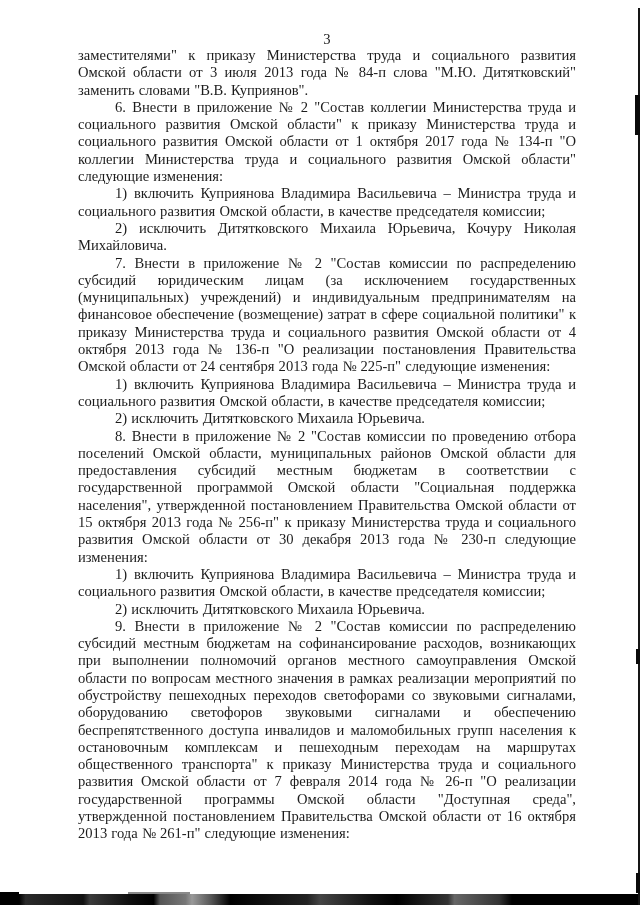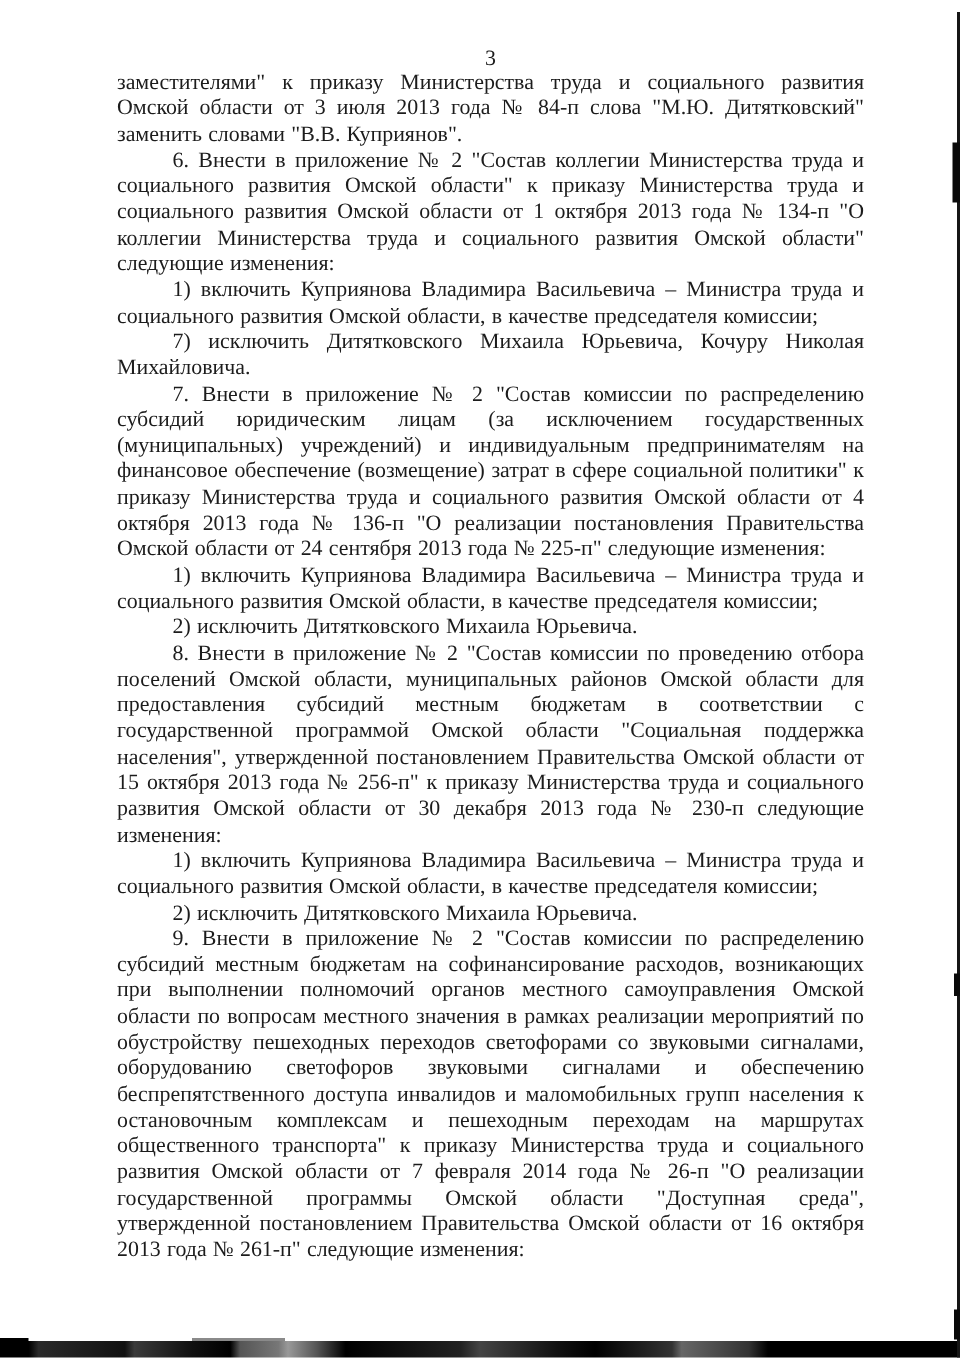--- a/index.html
+++ b/index.html
@@ -113,23 +113,23 @@
 </style>
 </head>
 <body>
 
 <div class="scan-page">
 
   <div class="page-number">3</div>
 
   <div class="doc-body">
     <p class="continuation">заместителями" к приказу Министерства труда и социального развития Омской области от 3 июля 2013 года № 84-п слова "М.Ю. Дитятковский" заменить словами "В.В. Куприянов".</p>
-    <p>6. Внести в приложение № 2 "Состав коллегии Министерства труда и социального развития Омской области" к приказу Министерства труда и социального развития Омской области от 1 октября 2013 года № 134-п "О коллегии Министерства труда и социального развития Омской области" следующие изменения:</p>
+    <p>6. Внести в приложение № 2 "Состав коллегии Министерства труда и социального развития Омской области" к приказу Министерства труда и социального развития Омской области от 1 октября 2017 года № 134-п "О коллегии Министерства труда и социального развития Омской области" следующие изменения:</p>
     <p>1) включить Куприянова Владимира Васильевича – Министра труда и социального развития Омской области, в качестве председателя комиссии;</p>
-    <p>7) исключить Дитятковского Михаила Юрьевича, Кочуру Николая Михайловича.</p>
+    <p>2) исключить Дитятковского Михаила Юрьевича, Кочуру Николая Михайловича.</p>
     <p>7. Внести в приложение № 2 "Состав комиссии по распределению субсидий юридическим лицам (за исключением государственных (муниципальных) учреждений) и индивидуальным предпринимателям на финансовое обеспечение (возмещение) затрат в сфере социальной политики" к приказу Министерства труда и социального развития Омской области от 4 октября 2013 года № 136-п "О реализации постановления Правительства Омской области от 24 сентября 2013 года № 225-п" следующие изменения:</p>
     <p>1) включить Куприянова Владимира Васильевича – Министра труда и социального развития Омской области, в качестве председателя комиссии;</p>
     <p>2) исключить Дитятковского Михаила Юрьевича.</p>
     <p>8. Внести в приложение № 2 "Состав комиссии по проведению отбора поселений Омской области, муниципальных районов Омской области для предоставления субсидий местным бюджетам в соответствии с государственной программой Омской области "Социальная поддержка населения", утвержденной постановлением Правительства Омской области от 15 октября 2013 года № 256-п" к приказу Министерства труда и социального развития Омской области от 30 декабря 2013 года № 230-п следующие изменения:</p>
     <p>1) включить Куприянова Владимира Васильевича – Министра труда и социального развития Омской области, в качестве председателя комиссии;</p>
     <p>2) исключить Дитятковского Михаила Юрьевича.</p>
     <p>9. Внести в приложение № 2 "Состав комиссии по распределению субсидий местным бюджетам на софинансирование расходов, возникающих при выполнении полномочий органов местного самоуправления Омской области по вопросам местного значения в рамках реализации мероприятий по обустройству пешеходных переходов светофорами со звуковыми сигналами, оборудованию светофоров звуковыми сигналами и обеспечению беспрепятственного доступа инвалидов и маломобильных групп населения к остановочным комплексам и пешеходным переходам на маршрутах общественного транспорта" к приказу Министерства труда и социального развития Омской области от 7 февраля 2014 года № 26-п "О реализации государственной программы Омской области "Доступная среда", утвержденной постановлением Правительства Омской области от 16 октября 2013 года № 261-п" следующие изменения:</p>
   </div>
 
   <div class="scan-edge-bottom"></div>

